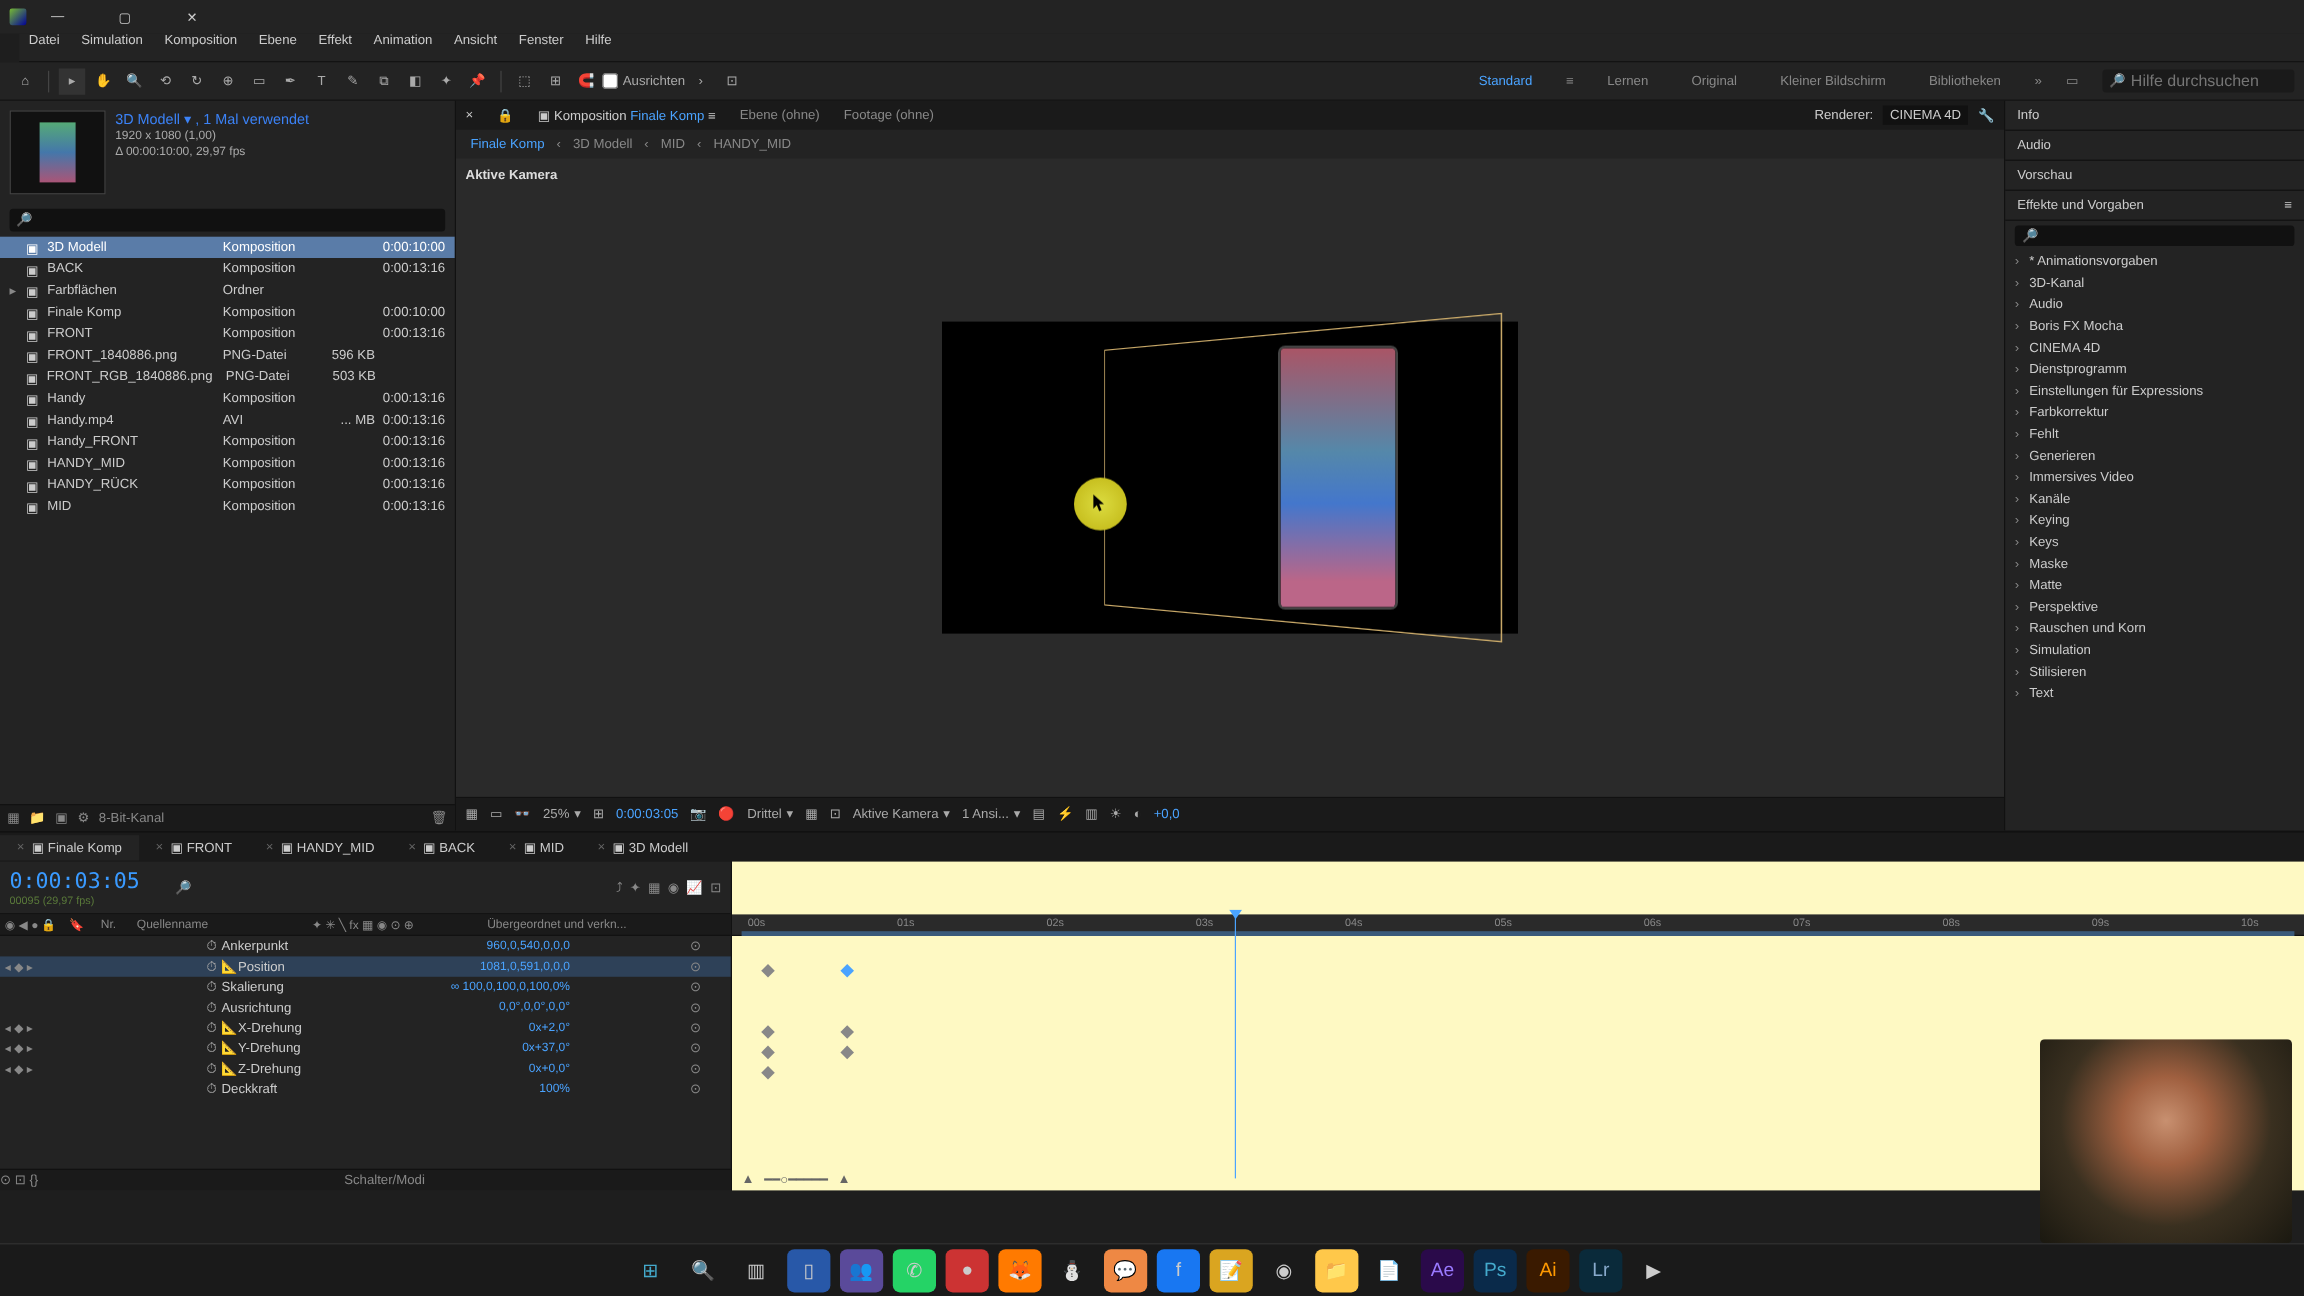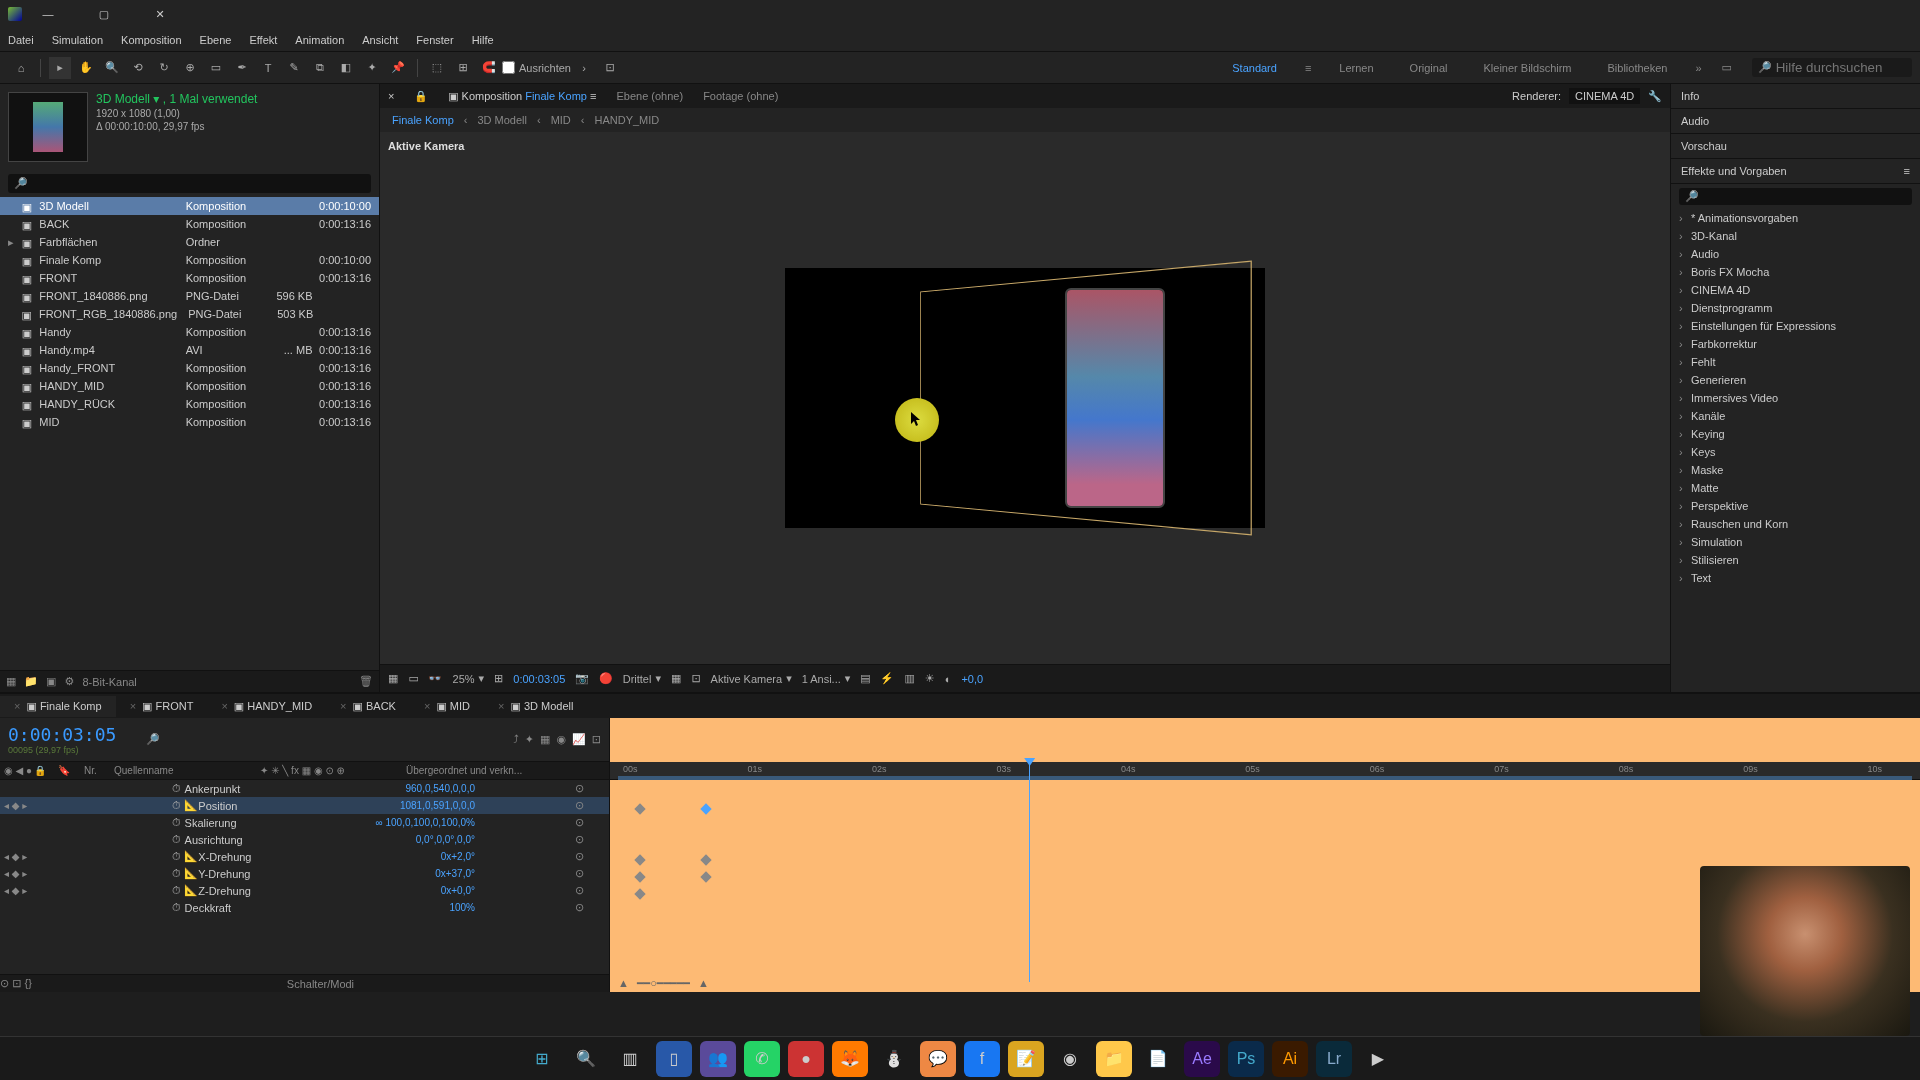--- a/index.html
+++ b/index.html
@@ -4,21 +4,21 @@
 <style>
 * { margin: 0; padding: 0; box-sizing: border-box; font-family: "Segoe UI", Arial, sans-serif; }
 body { background: #1e1e1e; color: #ccc; font-size: 11px; width: 1920px; height: 1080px; overflow: hidden; position: relative; }
 
 .titlebar { background: #232323; height: 28px; display: flex; align-items: center; padding: 0 8px; }
 .titlebar .logo { width: 14px; height: 14px; background: linear-gradient(135deg,#7b3,#009); border-radius: 2px; margin-right: 6px; }
 .titlebar .title { color: #ccc; flex: 1; }
 .titlebar .win-btns { display: flex; gap: 16px; }
 .titlebar .win-btn { width: 40px; height: 20px; display: flex; align-items: center; justify-content: center; color: #ccc; }
 
-.menubar { background: #232323; height: 24px; display: flex; align-items: center; padding: 0 8px; gap: 18px; border-bottom: 1px solid #111; }
+.menubar { background: #232323; height: 24px; display: flex; padding: 0 8px; gap: 18px; border-bottom: 1px solid #111; margin-left: 16px; }
 .menubar span { color: #ccc; cursor: default; }
 
 .toolbar { background: #232323; height: 32px; display: flex; align-items: center; padding: 0 8px; border-bottom: 1px solid #111; }
 .toolbar .tool { width: 22px; height: 22px; display: flex; align-items: center; justify-content: center; color: #aaa; margin: 0 2px; }
 .toolbar .tool.active { background: #333; }
 .toolbar .sep { width: 1px; height: 18px; background: #444; margin: 0 6px; }
 .toolbar .workspace-area { margin-left: auto; display: flex; align-items: center; gap: 20px; }
 .toolbar .workspace { color: #888; padding: 4px 8px; }
 .toolbar .workspace.active { color: #4aa3ff; }
 .toolbar .search { display: flex; align-items: center; background: #1a1a1a; padding: 2px 6px; border-radius: 3px; width: 160px; }
@@ -27,21 +27,21 @@
 .left-panel { width: 380px; background: #232323; border-right: 1px solid #111; display: flex; flex-direction: column; }
 .panel-tabs { display: flex; background: #1a1a1a; height: 24px; align-items: center; }
 .panel-tab { padding: 4px 10px; color: #ccc; }
 .panel-tab.active { background: #232323; }
 .panel-tab-icon { margin-left: 4px; color: #888; }
 
 .proj-header { display: flex; padding: 8px; gap: 8px; }
 .thumb { width: 80px; height: 70px; background: #111; border: 1px solid #444; display: flex; align-items: center; justify-content: center; }
 .thumb-inner { width: 30px; height: 50px; background: linear-gradient(180deg,#5a7,#47a,#a57); }
 .proj-meta { display: flex; flex-direction: column; gap: 2px; color: #aaa; font-size: 10px; }
-.proj-meta .name { color: #22c55e; font-size: 12px; }
+.proj-meta .name { color: #3b82f6; font-size: 12px; }
 
 .proj-search { margin: 4px 8px; background: #111; border-radius: 3px; padding: 3px 6px; display: flex; align-items: center; }
 .proj-cols { display: flex; padding: 2px 8px; border-bottom: 1px solid #111; color: #888; font-size: 10px; }
 .c-name { width: 160px; } .c-tag { width: 20px; } .c-type { width: 80px; } .c-size { width: 50px; text-align: right; } .c-dur { width: 60px; text-align: right; }
 
 .proj-list { flex: 1; overflow: auto; }
 .proj-row { display: flex; padding: 2px 8px; align-items: center; height: 18px; }
 .proj-row.selected { background: #5a7ca8; color: #fff; }
 .proj-row .toggle { width: 14px; color: #888; }
 .proj-row .icon { width: 14px; height: 10px; margin-right: 4px; }
@@ -88,21 +88,21 @@
 .tl-rows { flex: 1; overflow: auto; }
 .tl-row { display: flex; align-items: center; height: 17px; padding: 0 4px; }
 .tl-row.sel { background: #2e4158; }
 .tl-row .kf-btns { width: 48px; display: flex; gap: 2px; color: #888; font-size: 10px; }
 .tl-row .indent { display: flex; align-items: center; }
 .tl-row .label { color: #ccc; }
 .tl-row .val { color: #4aa3ff; margin-left: auto; margin-right: 100px; font-size: 10px;}
 .tl-row .stopwatch { color: #aaa; margin-right: 4px; }
 .tl-footer { height: 18px; background: #1a1a1a; border-top: 1px solid #111; display: flex; align-items: center; justify-content: center; color: #888; }
 
-.tl-right { flex: 1; position: relative; background: #fdba74; }
+.tl-right { flex: 1; position: relative; background: #fef9c3; }
 .ruler { height: 18px; background: #2a2a2a; border-bottom: 1px solid #111; display: flex; position: relative; margin-top: 44px;}
 .ruler-tick { position: absolute; font-size: 9px; color: #888; top: 2px; }
 .playhead { position: absolute; top: 44px; width: 1px; height: 220px; background: #4aa3ff; }
 .playhead::before { content:""; position:absolute; top:-4px; left:-5px; width:11px; height:8px; background:#4aa3ff; clip-path: polygon(0 0,100% 0,50% 100%); }
 .track-area { position: absolute; top: 62px; left: 0; right: 0; }
 .workbar { position:absolute; top: 58px; left: 8px; right: 8px; height: 4px; background: #3a5a7a; }
 .kf-diamond { position: absolute; width: 8px; height: 8px; background: #888; transform: rotate(45deg); }
 
 .taskbar { position: absolute; bottom: 0; left: 0; right: 0; height: 44px; background: #1a1a1a; border-top: 1px solid #333; display: flex; align-items: center; justify-content: center; gap: 8px; }
 .taskbar .app { width: 36px; height: 36px; border-radius: 6px; display: flex; align-items: center; justify-content: center; font-size: 16px; }

